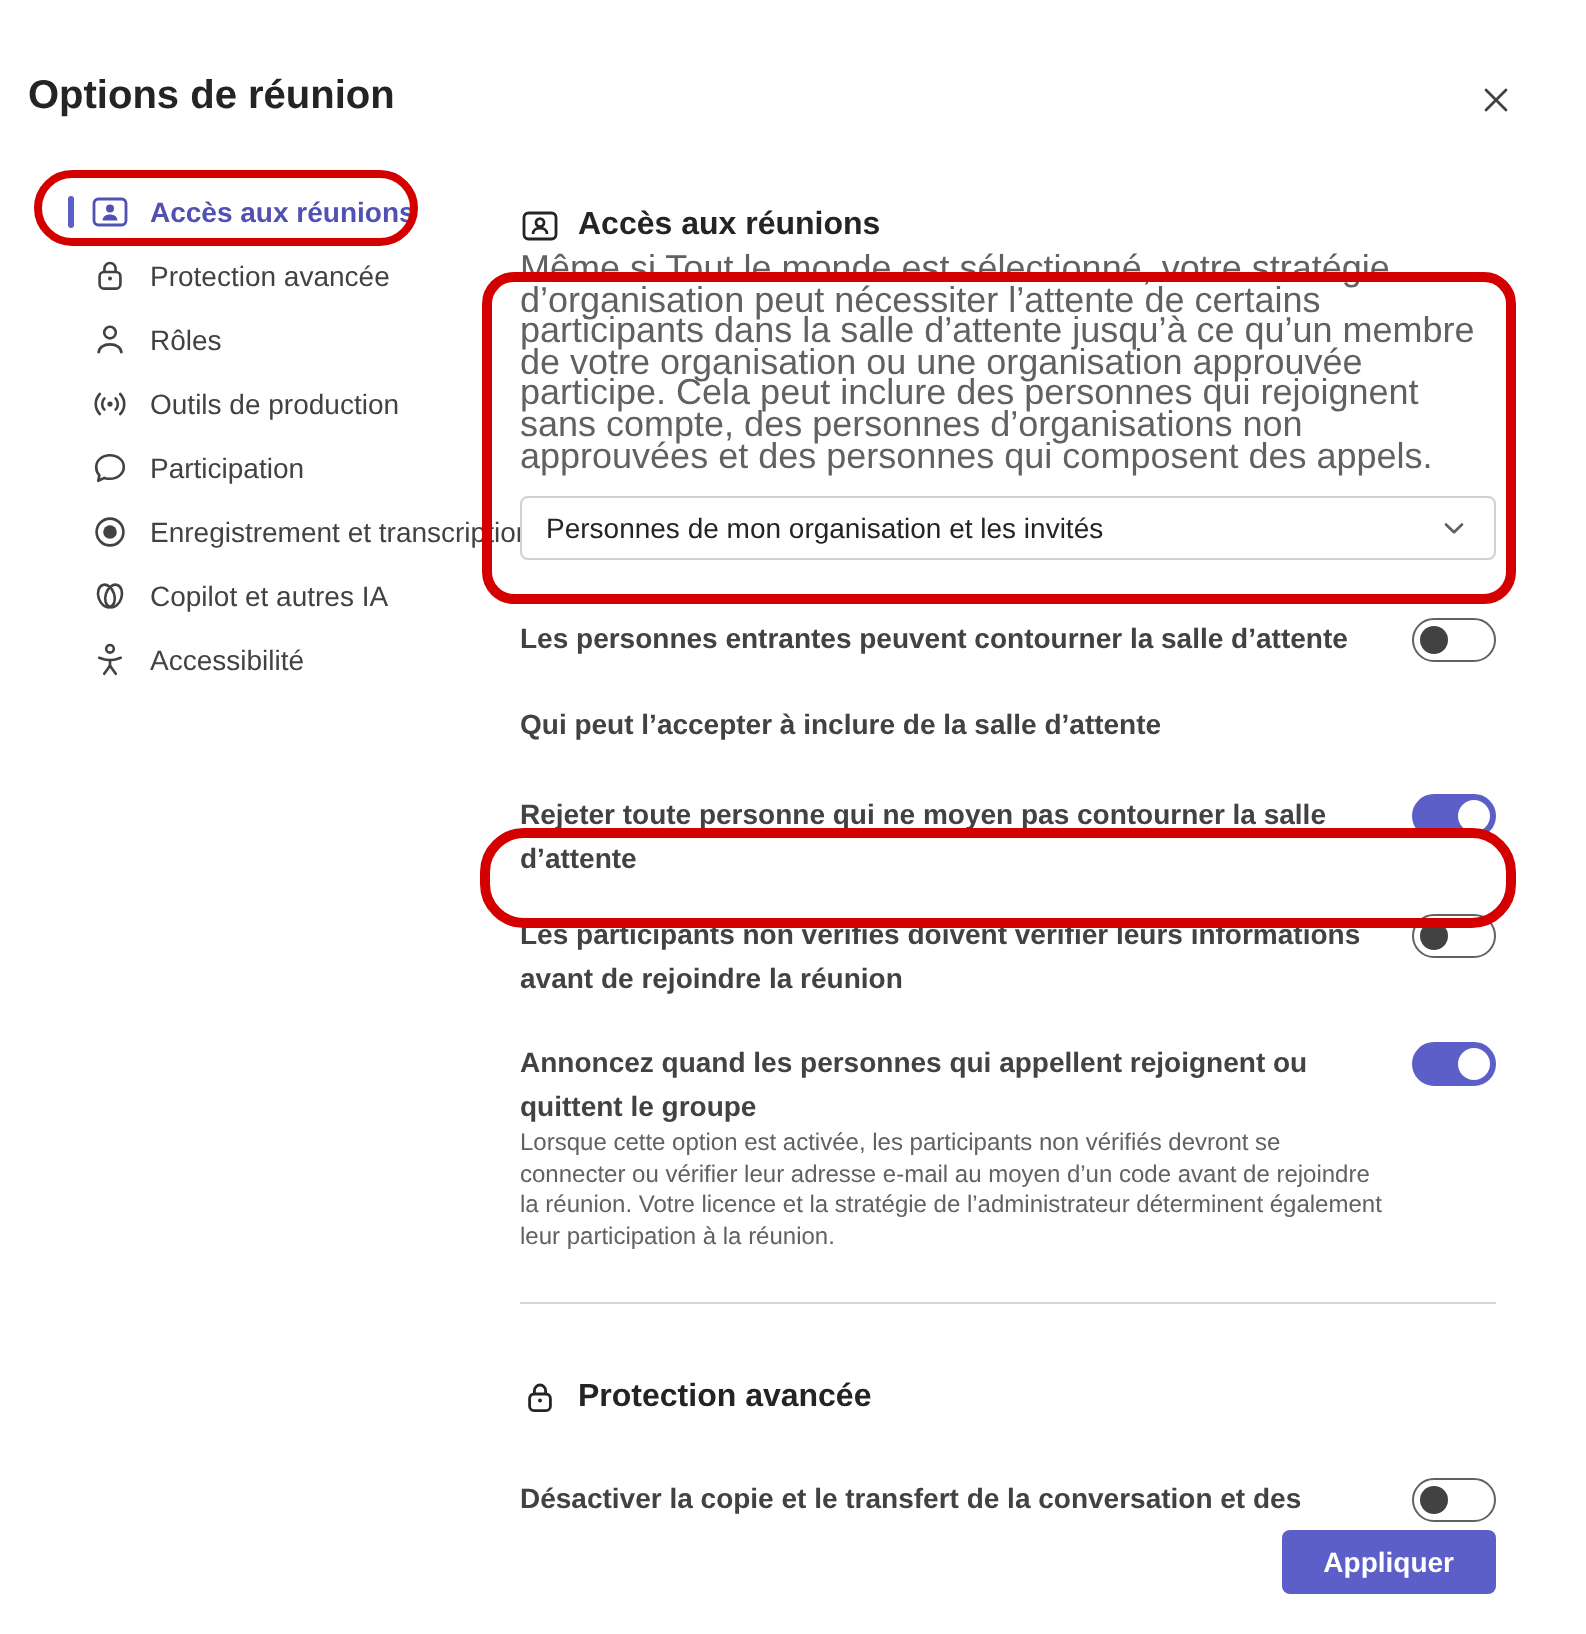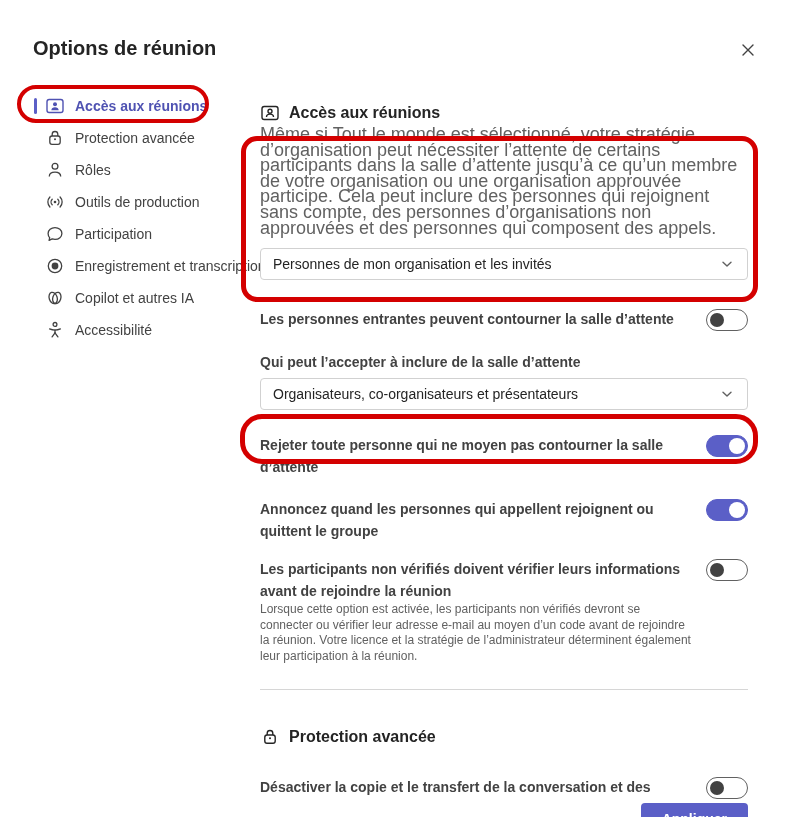--- a/index.html
+++ b/index.html
@@ -5,21 +5,21 @@
   html, body { margin: 0; padding: 0; }
   body {
     width: 793px; height: 817px;
     background: #ffffff;
     font-family: "Liberation Sans", sans-serif;
     position: relative;
     overflow: hidden;
     color: #242424;
   }
   .header {
-    padding: 36px 33px 0 33px;
+    padding: 36px 33px 0 14px;
     display: flex; justify-content: space-between; align-items: flex-start;
   }
   .dialog-title { font-size: 20px; font-weight: 700; color: #242424; line-height: 24px; }
   .close-btn {
     width: 24px; height: 24px; border: none; background: transparent;
     cursor: pointer; padding: 2px; margin-top: 2px;
   }
   .layout { display: flex; padding: 0 45px 0 33px; margin-top: 28px; }
 
   
@@ -242,46 +242,38 @@
 
     <div class="toggle-row mt28">
       <span class="row-label">Les personnes entrantes peuvent contourner la salle d’attente</span>
       <span class="toggle" data-state="off">
           <span class="knob"></span>
         </span>
     </div>
 
     <div class="field-label mt22">Qui peut l’accepter à inclure de la salle d’attente</div>
 
-    <div class="dropdown mt6">
-      <span>Organisateurs, co-organisateurs et présentateurs</span>
-      <span class="chevron">
-        <svg width="16" height="16" viewBox="0 0 16 16" fill="none" stroke="#616161" stroke-width="1.4" stroke-linecap="round" stroke-linejoin="round">
-          <path d="M4 6.3 l4 3.8 4-3.8"></path>
-        </svg>
-      </span>
-    </div>
 
     <div class="toggle-row mt24">
       <span class="row-label">Rejeter toute personne qui ne moyen pas contourner la salle d’attente</span>
       <span class="toggle" data-state="on">
           <span class="knob"></span>
         </span>
     </div>
 
+    <div class="toggle-row mt16">
+      <span class="row-label">Les participants non vérifiés doivent vérifier leurs informations avant de rejoindre la réunion</span>
+      <span class="toggle" data-state="off">
+          <span class="knob"></span>
+        </span>
+    </div>
+
     <div class="toggle-row mt20">
       <span class="row-label">Annoncez quand les personnes qui appellent rejoignent ou quittent le groupe</span>
       <span class="toggle" data-state="on">
-          <span class="knob"></span>
-        </span>
-    </div>
-
-    <div class="toggle-row mt16">
-      <span class="row-label">Les participants non vérifiés doivent vérifier leurs informations avant de rejoindre la réunion</span>
-      <span class="toggle" data-state="off">
           <span class="knob"></span>
         </span>
     </div>
     <div class="sub-desc">Lorsque cette option est activée, les participants non vérifiés devront se connecter ou vérifier leur adresse e-mail au moyen d’un code avant de rejoindre la réunion. Votre licence et la stratégie de l’administrateur déterminent également leur participation à la réunion.</div>
 
     <div class="divider"></div>
 
     <div class="section-heading heading2">
       <span class="heading-icon">
         <svg width="20" height="20" viewBox="0 0 20 20" fill="none" stroke="#242424" stroke-width="1.4">

